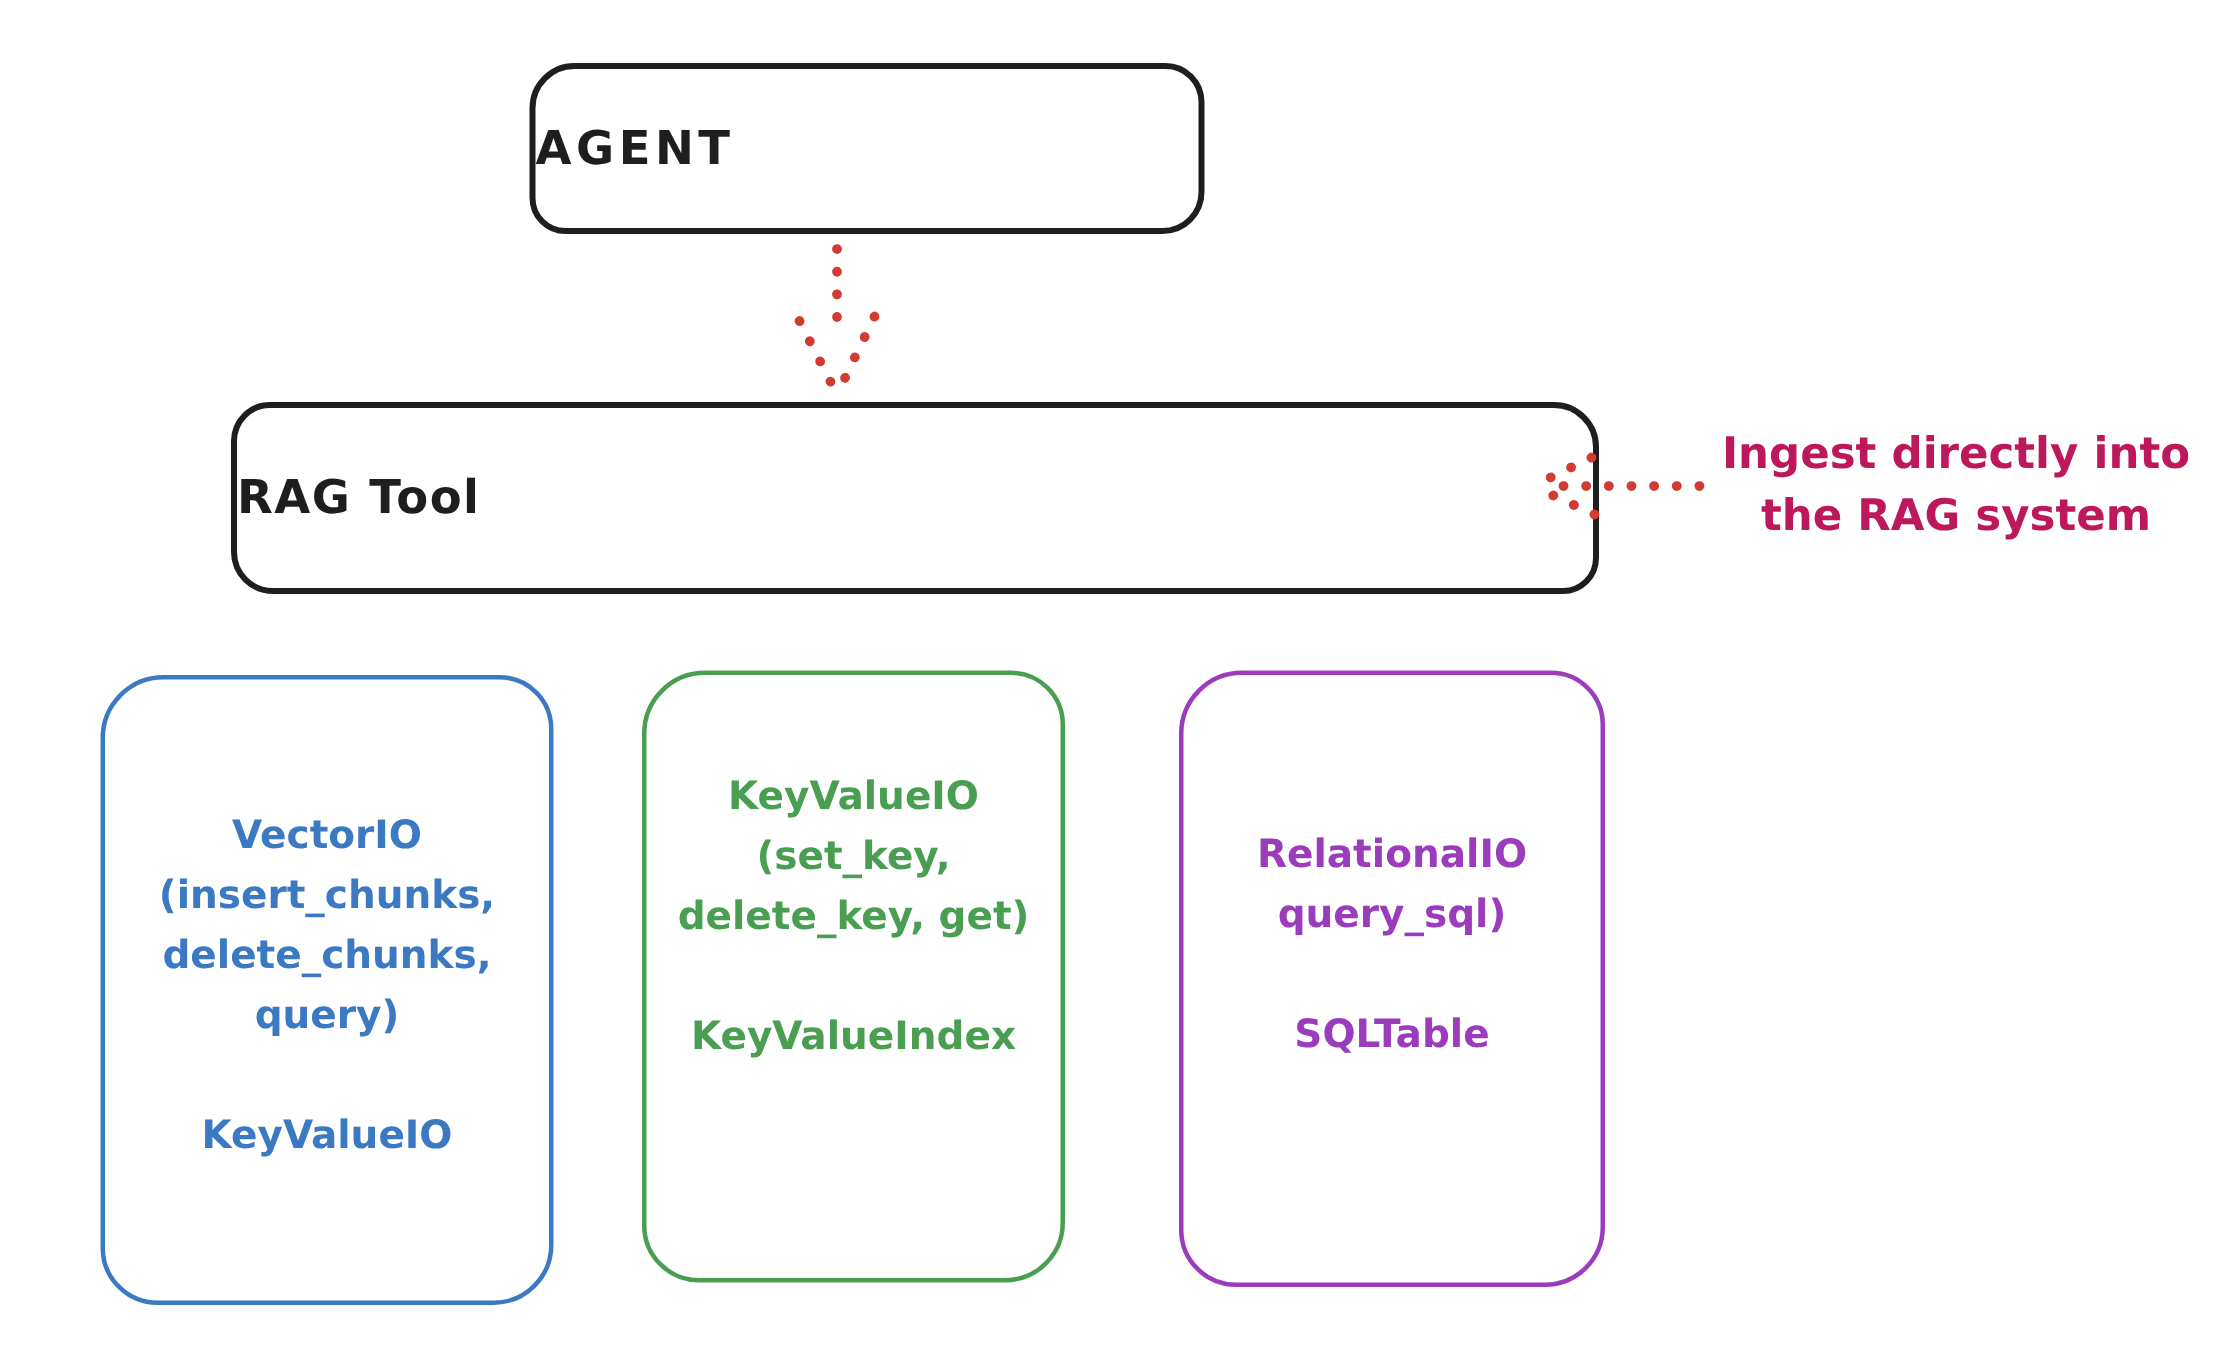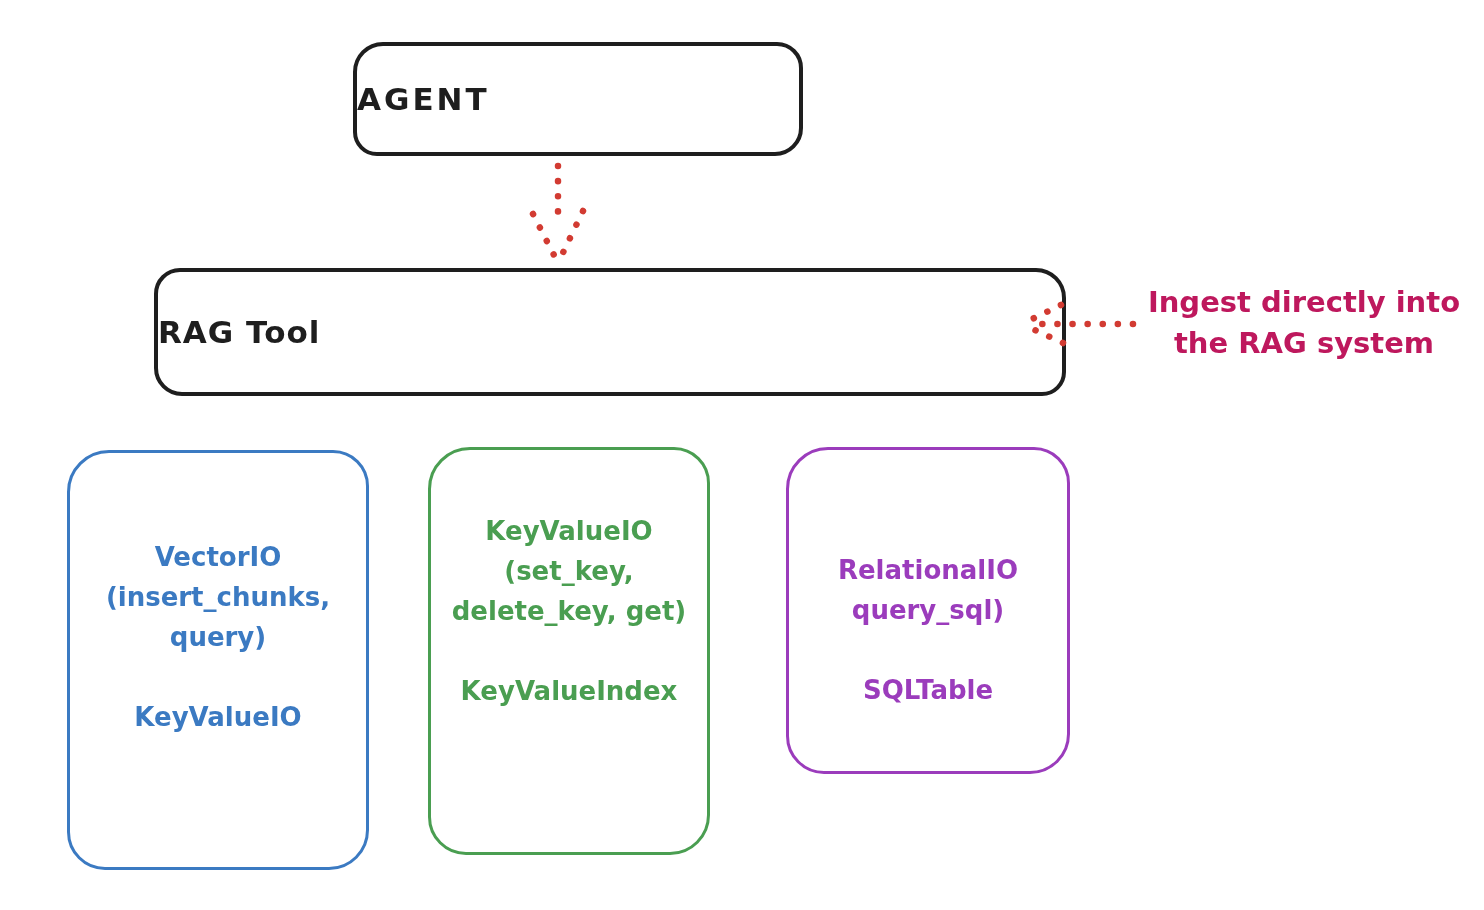--- a/index.html
+++ b/index.html
@@ -47,21 +47,21 @@
     border-style: solid;
     border-radius: 42px 36px 40px 38px;
     flex-direction: column;
     justify-content: flex-start;
     font-weight: 600;
     font-size: 26px;
     line-height: 40px;
   }
   .backend-vector     { left: 67px;  top: 450px; width: 302px; height: 420px; padding-top: 84px; }
   .backend-keyvalue   { left: 428px; top: 447px; width: 282px; height: 408px; padding-top: 61px; }
-  .backend-relational { left: 786px; top: 447px; width: 284px; height: 327px; padding-top: 100px; }
+  .backend-relational { left: 786px; top: 447px; width: 284px; height: 411px; padding-top: 100px; }
   .index-label { margin-top: 40px; }
   .arrow-svg { position: absolute; }
   .annotation {
     position: absolute;
     left: 1128px; top: 282px;
     width: 352px;
     text-align: center;
     font-size: 29px;
     font-weight: 700;
     line-height: 41px;
@@ -97,20 +97,21 @@
   </svg>
 
   <div class="annotation" style="color:#be185d;">
     <div>Ingest directly into</div>
     <div>the RAG system</div>
   </div>
 
   <div class="node backend-box backend-vector" style="border-color:#3b7ac2; color:#3b7ac2;">
     <div>VectorIO</div>
     <div>(insert_chunks,</div>
+    <div>delete_chunks,</div>
     <div>query)</div>
     <div class="index-label">KeyValueIO</div>
   </div>
 
   <div class="node backend-box backend-keyvalue" style="border-color:#4a9e51; color:#4a9e51;">
     <div>KeyValueIO</div>
     <div>(set_key,</div>
     <div>delete_key, get)</div>
     <div class="index-label">KeyValueIndex</div>
   </div>

